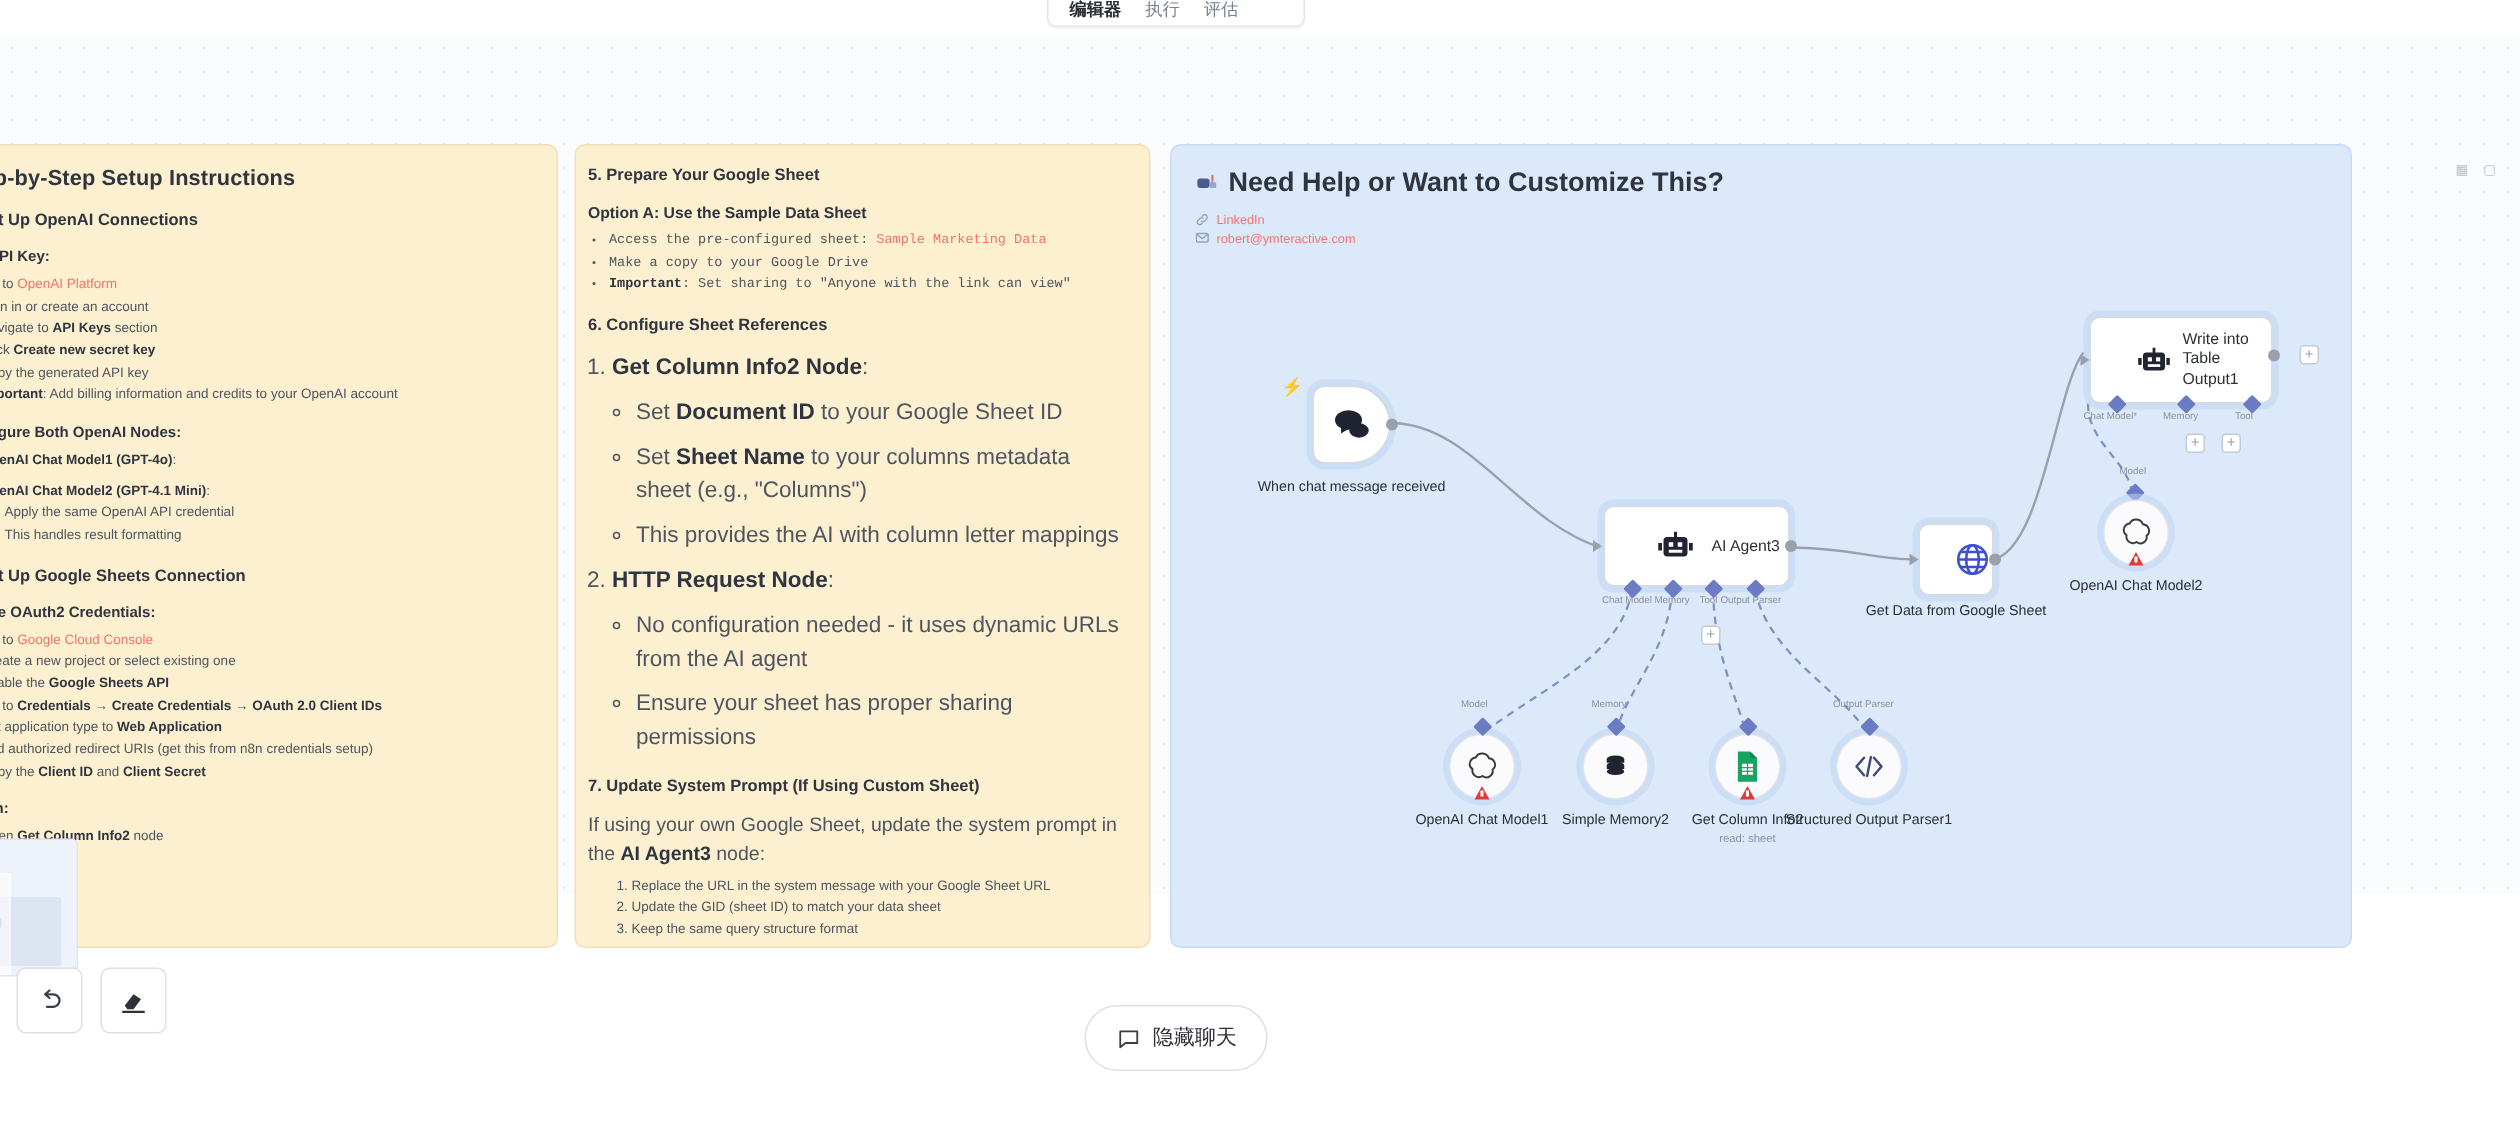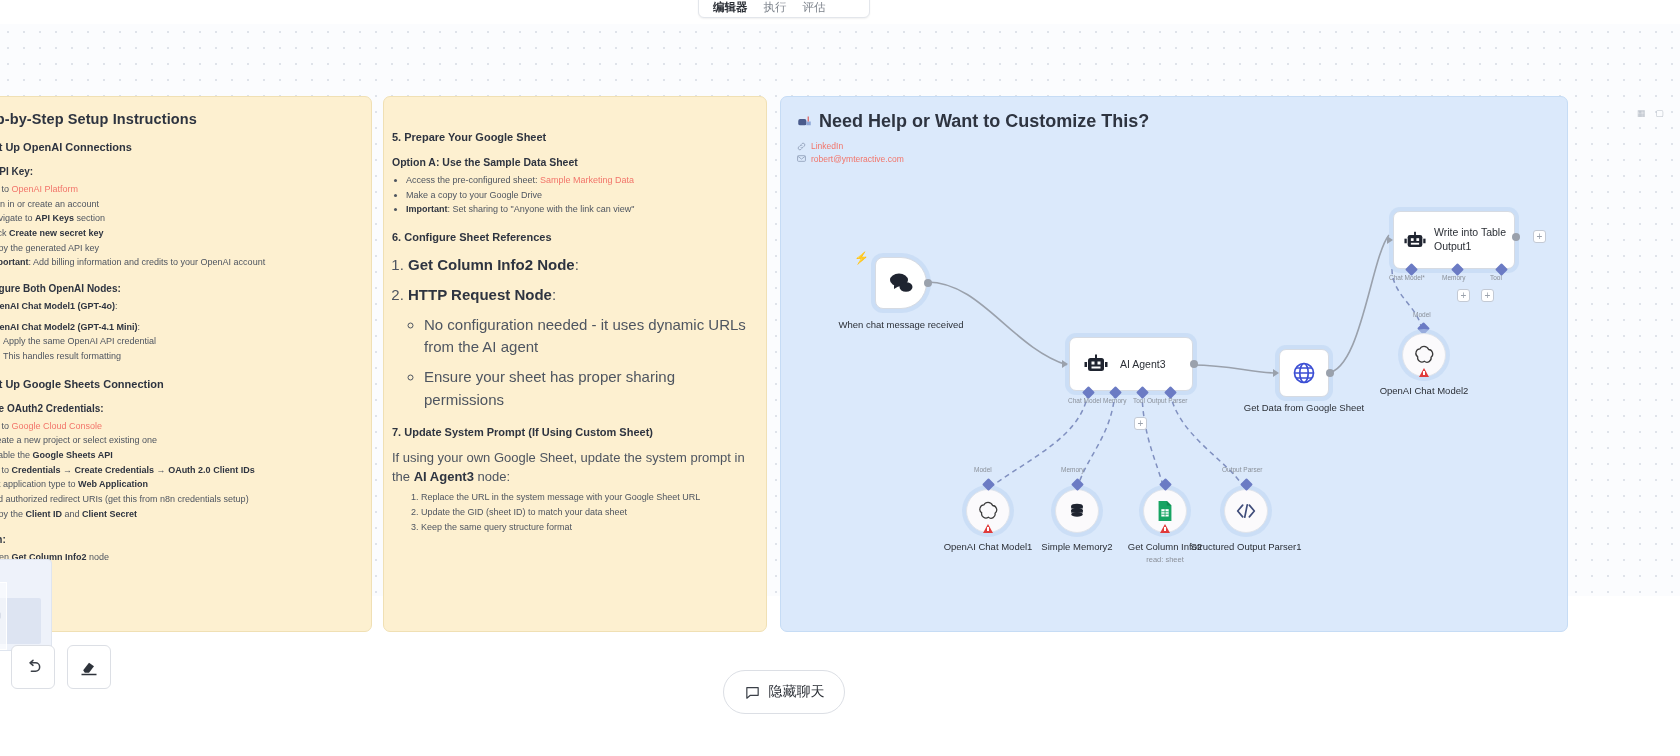--- a/index.html
+++ b/index.html
@@ -48,41 +48,41 @@
   .note.blue { background: #dbe9fb; border-color: #c6dcf5; }
   .note-inner { padding: 14px 16px 10px 16px; }
 
   .nt-h1 { font-size: 14.5px; font-weight: 700; color:#2e3440; margin-bottom: 13px; letter-spacing:.1px;}
   .nt-h2 { font-size: 11px; font-weight: 700; color:#2e3440; margin: 14px 0 11px 0; }
   .nt-h3 { font-size: 10px; font-weight: 700; color:#2e3440; margin: 13px 0 6px 0; }
   .nt-p  { font-size: 13px; color:#4e5560; line-height: 1.45; margin: 5px 0; }
   .nt-ol, .nt-ul { margin: 2px 0 2px 14px; }
   .nt-ol li, .nt-ul li { font-size: 9px; color:#4e5560; line-height: 1.52; margin: 1px 0; }
   .nt-ol { list-style: decimal; }
-  .nt-ul { list-style: disc; }
+  .nt-ul { list-style: disc; font-family: Liberation Mono, monospace; }
   .nt-ul2 { list-style: circle; margin: 1px 0 1px 16px; }
   .nt-ul2 li { font-size: 9px; color:#4e5560; line-height: 1.52; }
   .nt-ol2 { list-style: decimal; margin: 2px 0 2px 16px; }
   .nt-ol2 li { font-size: 15px; color:#4e5560; line-height:1.52; margin: 7px 0 2px 0;}
   b, strong { color:#2e3440; font-weight: 700; }
   .lnk { color:#f2756a; }
 
   .blue-title { display:flex; align-items:center; gap:7px; font-size:18px; font-weight:700; color:#2e3440; }
   .blue-contact { margin-top: 9px; }
   .blue-contact div { font-size: 8.5px; color:#f2756a; display:flex; align-items:center; gap:5px; margin: 2.5px 0;}
   .blue-contact .ci { width: 9px; height:9px; flex:0 0 9px; opacity:.75;}
 
   
   .node {
     position: absolute;
     background: #fff;
     border: 1px solid #d6dbe3;
     border-radius: 7px;
     box-shadow: 0 0 0 4px rgba(190,213,242,.55);
-    display: flex; align-items: center;
+    display: flex; align-items: center; padding-left: 21px;
   }
   .node .nicon { display:flex; align-items:center; justify-content:center; }
   .node .nlabel { font-size: 10.5px; color:#2b2f36; }
   .nodecap {
     position:absolute; text-align:center; font-size:9.5px; color:#2b2f36;
     line-height:1.25; width:150px;
   }
   .nodecap .sub { font-size: 7.5px; color:#8b9099; }
 
   .trigger {
@@ -204,31 +204,36 @@
         <div class="nt-h3">In n8n:</div>
         <ol class="nt-ol">
           <li>Open <b>Get Column Info2</b> node</li>
 
         </ol>
       </div>
     </div>
 
     <div class="note" style="left:383px; top:72px; width:384px; height:536px;">
       <div class="note-inner" style="padding-left:8px;">
-        <div class="nt-h2" style="margin-top:20px;">5. Prepare Your Google Sheet</div>
+        <div class="nt-h2" style="margin-top:0;">5. Prepare Your Google Sheet</div>
         <div class="nt-h3" style="font-size:10.5px;">Option A: Use the Sample Data Sheet</div>
         <ul class="nt-ul">
           <li>Access the pre-configured sheet: <span class="lnk">Sample Marketing Data</span></li>
           <li>Make a copy to your Google Drive</li>
           <li><b>Important</b>: Set sharing to "Anyone with the link can view"</li>
         </ul>
 
         <div class="nt-h2">6. Configure Sheet References</div>
         <ol class="nt-ol2">
           <li><b>Get Column Info2 Node</b>:
+            <ul class="nt-ul2">
+              <li>Set <b>Document ID</b> to your Google Sheet ID</li>
+              <li>Set <b>Sheet Name</b> to your columns metadata sheet (e.g., "Columns")</li>
+              <li>This provides the AI with column letter mappings</li>
+            </ul>
           </li>
           <li><b>HTTP Request Node</b>:
             <ul class="nt-ul2">
               <li>No configuration needed - it uses dynamic URLs from the AI agent</li>
               <li>Ensure your sheet has proper sharing permissions</li>
             </ul>
           </li>
         </ol>
 
         <div class="nt-h2">7. Update System Prompt (If Using Custom Sheet)</div>

